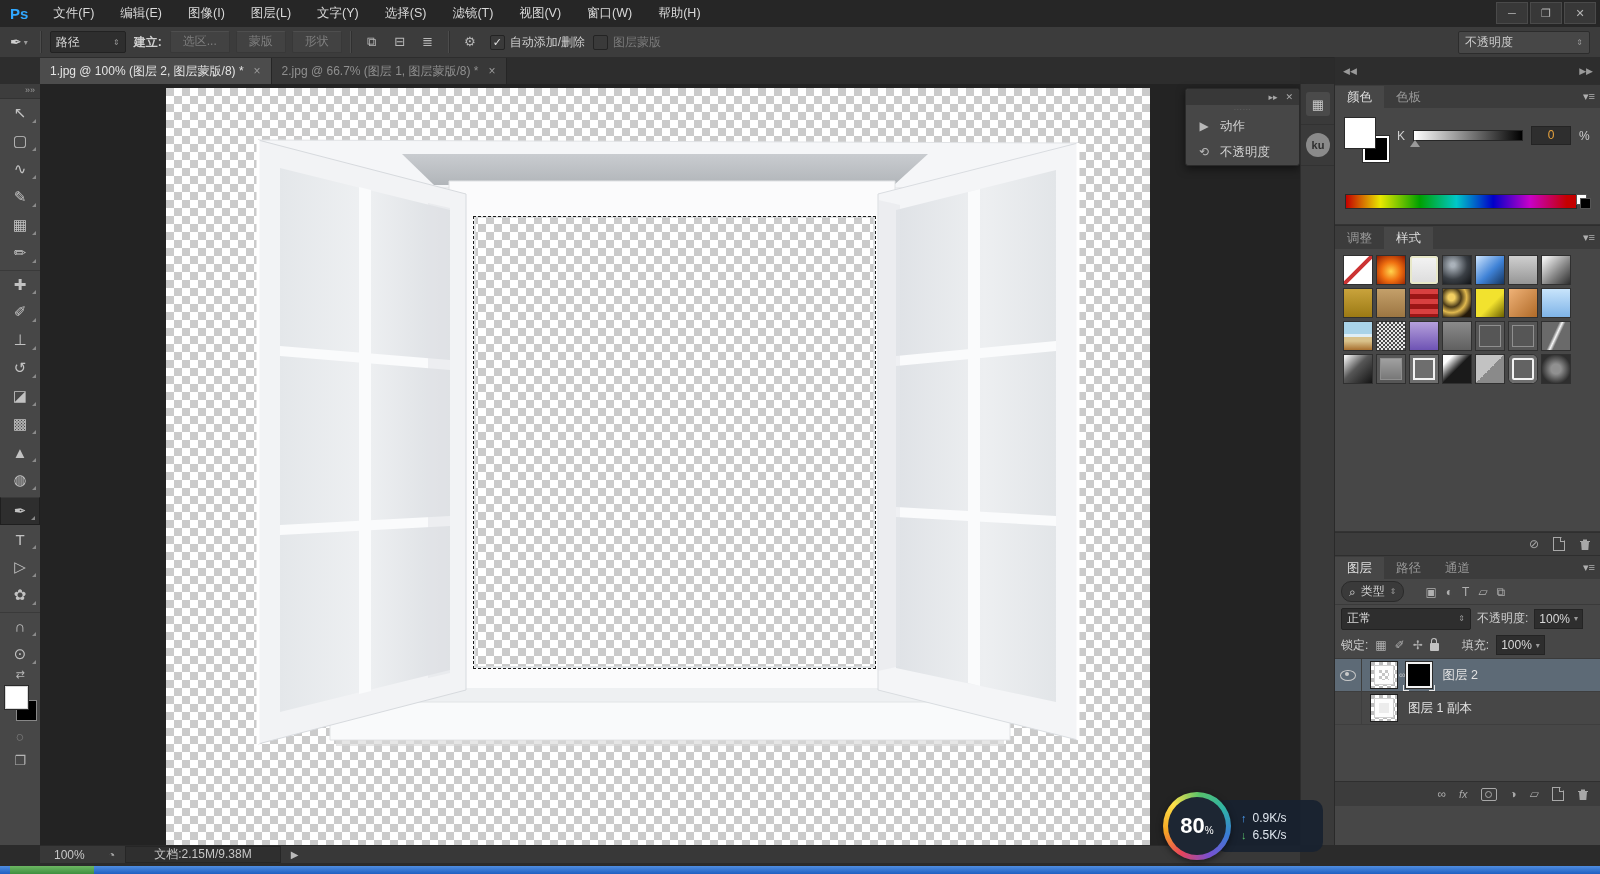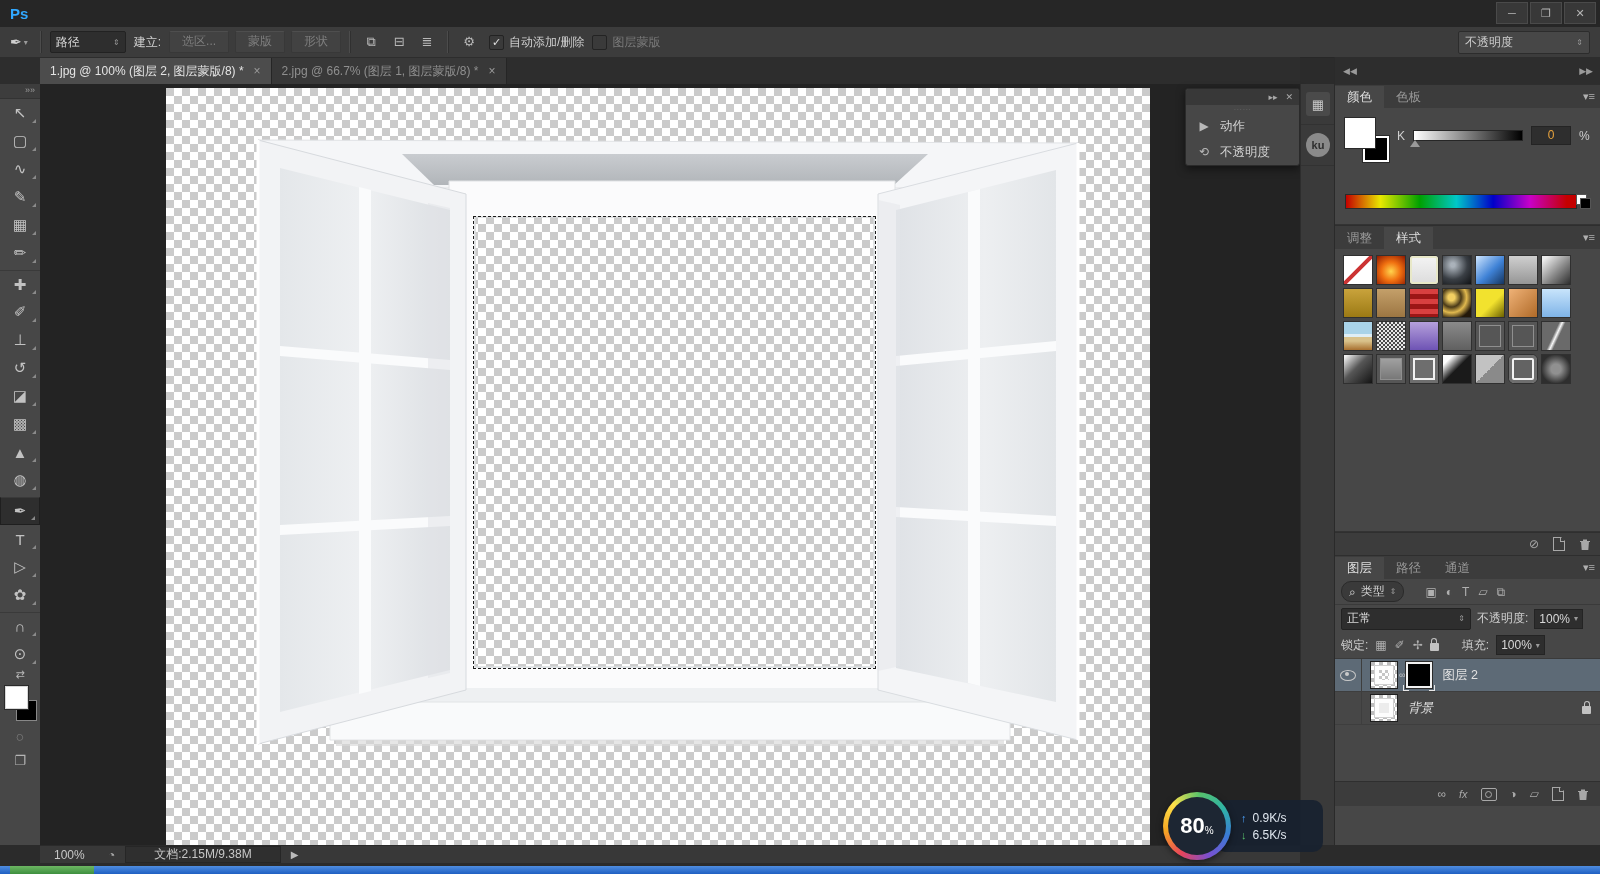--- a/index.html
+++ b/index.html
@@ -16,21 +16,21 @@
            background:#383838;border:1px solid #4a4a4a;margin-left:2px;font-size:11px;}
   
   .optionsbar{position:absolute;left:0;top:27px;right:0;height:30px;background:#3c3c3c;
               border-bottom:1px solid #272727;display:flex;align-items:center;gap:8px;padding-left:6px;}
   .opt-sep{width:1px;height:22px;background:#4c4c4c;border-right:1px solid #303030;}
   .tool-preview{display:flex;align-items:center;color:#cfcfcf;font-size:14px;gap:2px;padding:0 4px;}
   .mini-caret{font-size:8px;color:#9a9a9a;}
   .select-box{display:flex;align-items:center;justify-content:space-between;background:#2e2e2e;
               border:1px solid #222;border-radius:2px;height:20px;padding:0 5px;color:#d8d8d8;}
   .updown{font-size:8px;color:#999;line-height:7px;text-align:center;}
-  .opt-label{color:#cfcfcf;}
+  .opt-label{color:#cfcfcf;font-weight:bold;}
   .opt-btn{height:20px;padding:0 12px;background:#424242;border:1px solid #383838;border-top-color:#4e4e4e;
            border-radius:2px;color:#7e7e7e;line-height:18px;}
   .icon-btn{width:24px;height:22px;text-align:center;line-height:22px;color:#b8b8b8;font-size:13px;}
   .checkbox{width:13px;height:13px;background:#3a3a3a;border:1px solid #232323;border-radius:2px;
             display:inline-flex;align-items:center;justify-content:center;color:#e0e0e0;font-size:11px;}
   .check-row{display:flex;align-items:center;gap:5px;color:#cfcfcf;}
   .check-row.dim{color:#7a7a7a;}
   .workspace-btn{position:absolute;right:10px;top:4px;width:118px;height:21px;background:#474747;
                  border:1px solid #2c2c2c;border-radius:2px;display:flex;align-items:center;
                  justify-content:space-between;padding:0 6px;color:#cccccc;}
@@ -187,20 +187,32 @@
   .watermark{position:absolute;right:4px;top:800px;font-size:40px;font-weight:bold;color:#ffffff;
              white-space:nowrap;letter-spacing:1px;z-index:50;text-shadow:0 0 2px rgba(0,0,0,.15);}
 </style>
 </head>
 <body>
 
 <div id="app">
 
   <div class="menubar">
     <span class="ps-logo">Ps</span>
+    <div style="display:flex">
+      <span class="menu-item">文件(F)</span>
+        <span class="menu-item">编辑(E)</span>
+        <span class="menu-item">图像(I)</span>
+        <span class="menu-item">图层(L)</span>
+        <span class="menu-item">文字(Y)</span>
+        <span class="menu-item">选择(S)</span>
+        <span class="menu-item">滤镜(T)</span>
+        <span class="menu-item">视图(V)</span>
+        <span class="menu-item">窗口(W)</span>
+        <span class="menu-item">帮助(H)</span>
+    </div>
     <div class="win-controls">
       <span class="win-btn">─</span>
       <span class="win-btn">❐</span>
       <span class="win-btn">✕</span>
     </div>
   </div>
 
   <div class="optionsbar">
     <span class="tool-preview">
       <span>✒</span>
@@ -569,22 +581,21 @@
         </span>
       <span class="chain">∞</span>
       <span class="mask-thumb"></span>
       <span class="layer-name">图层 2</span>
     </div>
     <div class="layer-row">
       <span class="vis-well"></span>
       <span class="layer-thumb solid">
           <span class="frame"></span>
         </span>
-      <span class="layer-name" style="font-style:italic">背景</span>
-      <span class="padlock lock-right"></span>
+      <span class="layer-name">图层 1 副本</span>
     </div>
     <div class="layers-empty"></div>
     <div class="layers-bottombar">
       <span>∞</span>
       <span class="fx-label">fx</span>
       <span class="mask-icon"></span>
       <span>◑</span>
       <span>▱</span>
       <span class="page-icon"></span>
       <svg width="12" height="13" viewBox="0 0 12 13">

